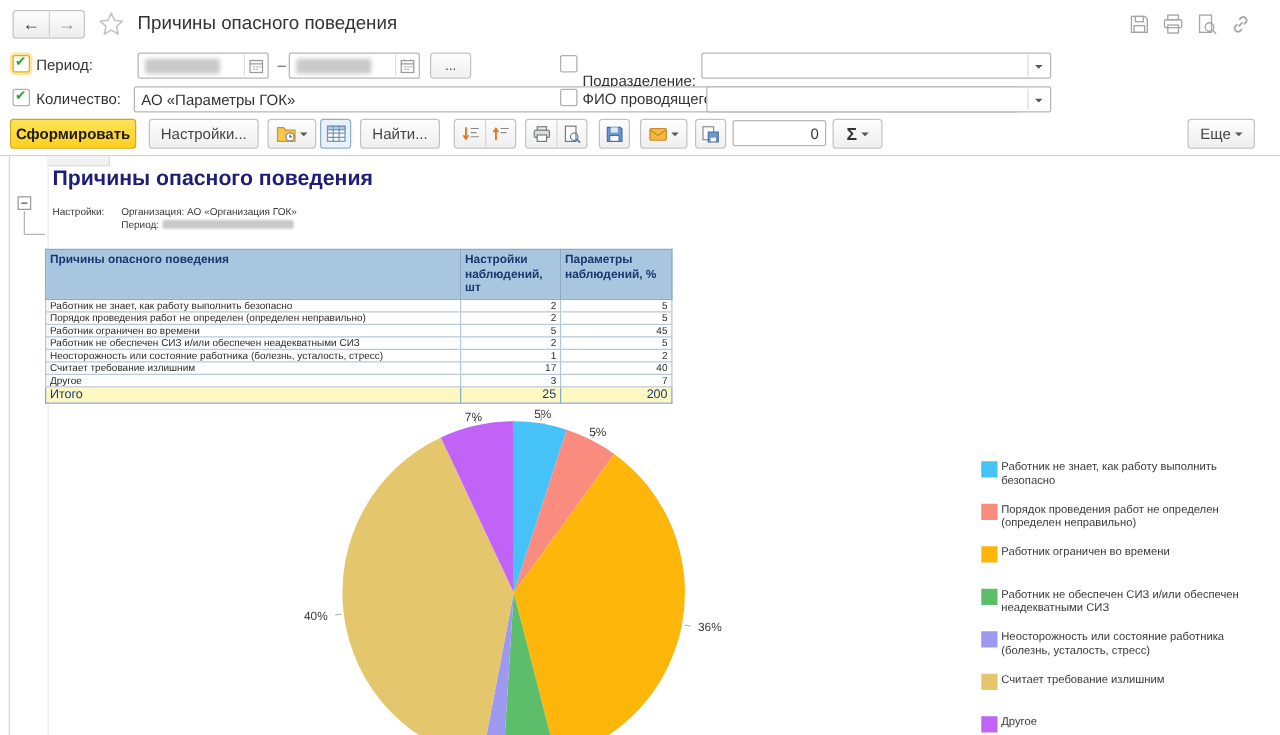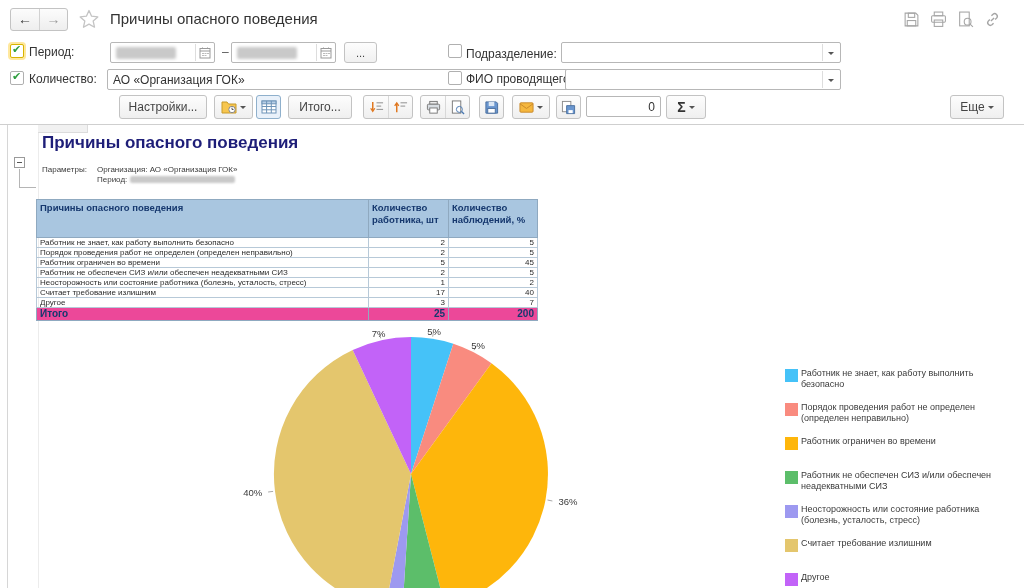--- a/index.html
+++ b/index.html
@@ -80,21 +80,21 @@
                   vertical-align:middle; border-radius:2px; }
 
   table.rpt { position:absolute; left:36px; top:74px; width:501px; border-collapse:collapse;
               table-layout:fixed; }
   table.rpt col.c1 { width:332px; } table.rpt col.c2 { width:80px; } table.rpt col.c3 { width:89px; }
   table.rpt th { background:#a9c6e0; color:#16386e; font-size:9.5px; font-weight:bold; text-align:left;
                  vertical-align:top; padding:2px 3px; border:1px solid #8fa9c0; height:38px; line-height:11.5px; }
   table.rpt td { border:1px solid #b7c9d8; font-size:8px; color:#2a2a2a; padding:0 3px;
                  height:10px; line-height:9px; white-space:nowrap; overflow:hidden; }
   table.rpt td.num { text-align:right; }
-  table.rpt tr.total td { background:#ec4899; color:#16386e; font-weight:bold; font-size:10px;
+  table.rpt tr.total td { background:#fef9c3; color:#16386e; font-weight:normal; font-size:10px;
                           height:13px; line-height:12px; border-color:#8fa9c0; }
 
   .pie-wrap { position:absolute; left:230px; top:197px; width:370px; height:266px; }
   .legend { position:absolute; left:785px; top:243px; width:235px; display:flex; flex-direction:column;
             gap:12px; }
   .legend-item { display:flex; min-height:22px; }
   .legend-swatch { width:13px; height:13px; margin:1px 3px 0 0; flex-shrink:0; }
   .legend-text { font-size:9px; line-height:11px; color:#3a3a3a; width:216px; }
 </style>
 </head>
@@ -157,68 +157,69 @@
           <rect x="1" y="1.5" width="10" height="9.5" fill="#fff"></rect>
             <path d="M1 4h10"></path>
             <path d="M3.5 1.5v-1M8.5 1.5v-1"></path>
             <path d="M3 6.5h2M5.5 6.5h2M8 6.5h2M3 8.5h2M5.5 8.5h2" stroke="#bbb"></path>
         </svg>
       </span>
     </div>
     <button class="dots-btn" style="left:344px;top:4px">...</button>
 
     <span class="cb" style="left:448px;top:6px"></span>
-    <span class="flabel" style="left:466px;top:9px">Подразделение:</span>
+    <span class="flabel" style="left:466px;top:20px">Подразделение:</span>
     <div class="field combo" style="left:561px;top:4px;width:280px">
       <span></span>
       <span class="dd-btn">
           <span class="tri"></span>
         </span>
     </div>
 
     <span class="cb checked" style="left:10px;top:33px"></span>
     <span class="flabel" style="left:29px;top:34px">Количество:</span>
     <div class="field combo" style="left:107px;top:31px;width:708px">
-      <span>АО «Организация ГОК»</span>
+      <span>АО «Параметры ГОК»</span>
       <span class="dd-btn">
           <span class="tri"></span>
         </span>
     </div>
 
     <span class="cb" style="left:448px;top:33px"></span>
     <span class="flabel" style="left:466px;top:34px">ФИО проводящего:</span>
     <div class="field combo" style="left:565px;top:31px;width:276px">
       <span></span>
       <span class="dd-btn">
           <span class="tri"></span>
         </span>
     </div>
   </section>
 
   <section class="toolbar">
+    <button class="btn btn-primary" style="left:8px;width:101px">Сформировать</button>
     <button class="btn" style="left:119px;width:88px">Настройки...</button>
 
     <button class="btn icon-btn" style="left:214px;width:39px">
       <svg width="16" height="16" viewBox="0 0 16 16">
         <path d="M1 3h5l1.5 2H15v9H1z" fill="#f7c64f" stroke="#c79a2a"></path>
         <circle cx="11" cy="10.5" r="3.2" fill="#fff" stroke="#888"></circle>
         <path d="M11 8.7v1.8h1.5" stroke="#555" fill="none"></path>
       </svg>
       <span class="tri"></span>
     </button>
 
     <button class="btn icon-btn" style="left:256px;width:25px;background:#e9f1fa;border-color:#8fb0cc">
       <svg width="16" height="16" viewBox="0 0 16 16">
         <rect x="1" y="2" width="14" height="12" fill="#fff" stroke="#6f94b8"></rect>
         <rect x="1" y="2" width="14" height="2.8" fill="#b8cfe6" stroke="#6f94b8"></rect>
         <path d="M1 7.5h14M1 10.8h14M5.6 2v12M10.3 2v12" stroke="#6f94b8"></path>
       </svg>
     </button>
 
-    <button class="btn" style="left:288px;width:64px">Итого...</button>
+    <button class="btn" style="left:288px;width:64px">Найти...</button>
 
     <div class="btn-pair" style="left:363px">
       <span class="half">
         <svg width="15" height="15" viewBox="0 0 16 16">
           <path d="M4 2v9" stroke="#e07820" stroke-width="1.6" fill="none"></path>
           <path d="M1.8 8.8 4 12l2.2-3.2" fill="none" stroke="#e07820" stroke-width="1.4"></path>
           <path d="M8 3h7M8 6.5h5M8 10h7" stroke="#8a8a8a"></path>
         </svg>
       </span>
       <span class="half">
@@ -289,39 +290,39 @@
     <div class="vline1"></div>
     <div class="vline2"></div>
     <div class="corner-cell"></div>
     <div class="collapse-box"></div>
     <div class="bracket-v"></div>
     <div class="bracket-h"></div>
 
     <h2 class="report-title">Причины опасного поведения</h2>
 
     <div class="params">
-      <span class="params-label">Параметры:</span>
+      <span class="params-label">Настройки:</span>
       <span class="params-values">
         <span>Организация: АО «Организация ГОК»</span><br>
         <span>Период:</span>
         <span class="param-redact"></span>
       </span>
     </div>
 
     <table class="rpt">
       <colgroup>
           <col class="c1">
           <col class="c2">
           <col class="c3">
         </colgroup>
       <thead>
         <tr>
           <th>Причины опасного поведения</th>
-          <th>Количество работника, шт</th>
-          <th>Количество наблюдений, %</th>
+          <th>Настройки наблюдений, шт</th>
+          <th>Параметры наблюдений, %</th>
         </tr>
       </thead>
       <tbody>
           <tr>
             <td>Работник не знает, как работу выполнить безопасно</td>
             <td class="num">2</td>
             <td class="num">5</td>
           </tr>
           <tr>
             <td>Порядок проведения работ не определен (определен неправильно)</td>

